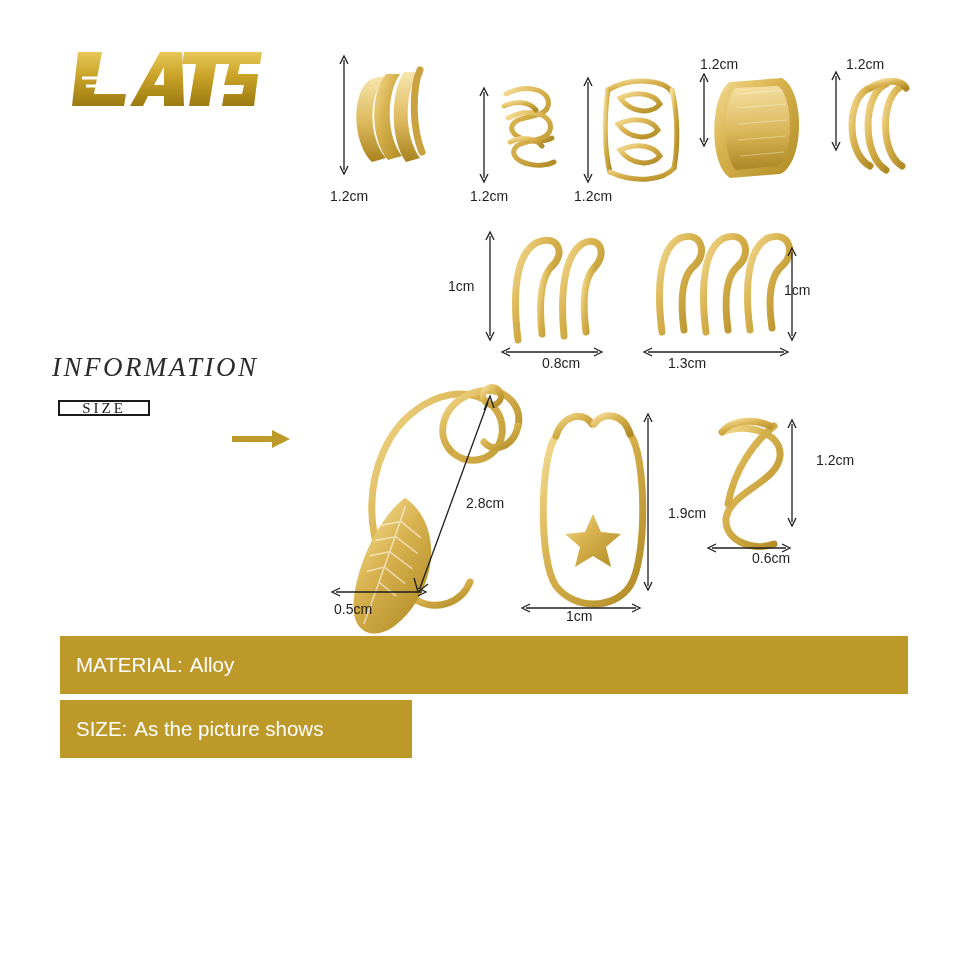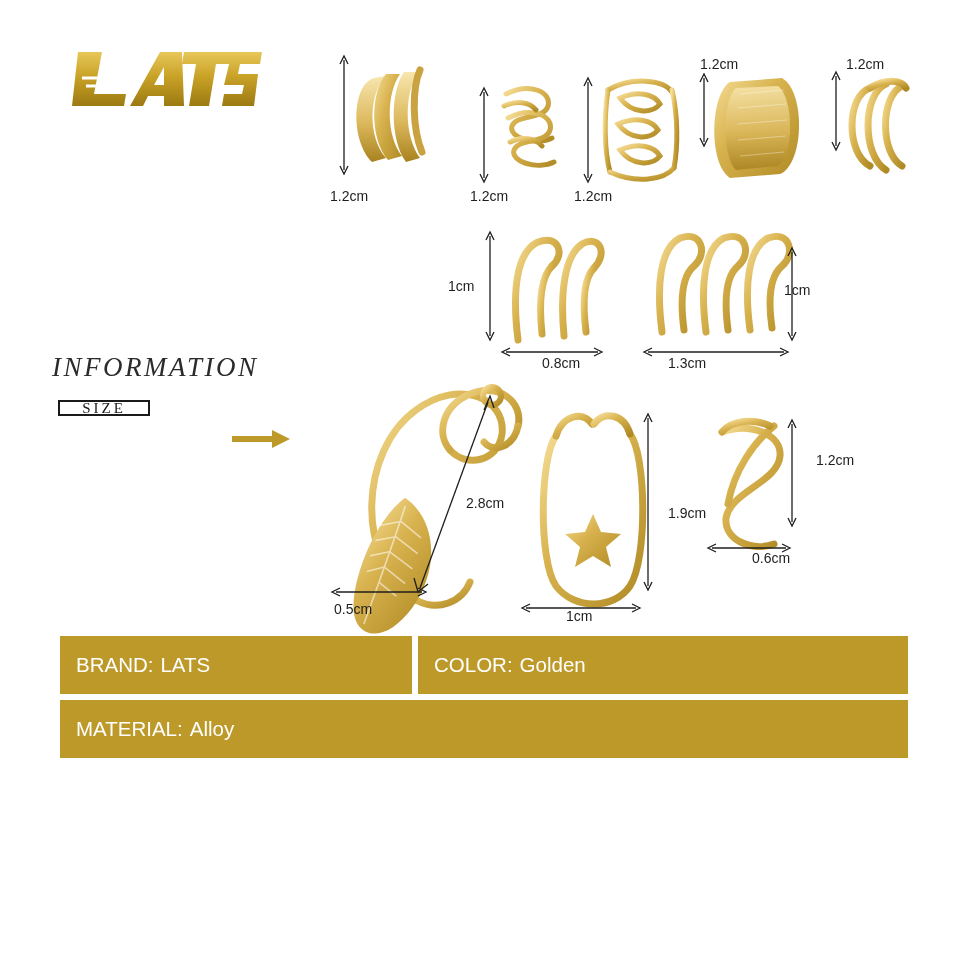--- a/index.html
+++ b/index.html
@@ -335,34 +335,28 @@
 <div class="dim" style="left:334px; top:601px;">0.5cm</div>
 
 <div class="dim" style="left:660px; top:505px;margin-left:8px;">1.9cm</div>
 <div class="dim" style="left:566px; top:608px;">1cm</div>
 
 <div class="dim" style="left:816px; top:452px;">1.2cm</div>
 <div class="dim" style="left:752px; top:550px;">0.6cm</div>
 
 <div class="spec-table">
 
-  <div class="spec-row">
-    <div class="spec-cell left">
-      <span class="spec-key">BRAND:</span>
-      <span>LATS</span>
-    </div>
-    <div class="spec-cell right">
-      <span class="spec-key">COLOR:</span>
-      <span>Golden</span>
-    </div>
-  </div>
 
   <div class="spec-row">
     <div class="spec-cell right">
       <span class="spec-key">MATERIAL:</span>
       <span>Alloy</span>
     </div>
   </div>
 
   <div class="spec-row">
+    <div class="spec-cell left">
+      <span class="spec-key">SIZE:</span>
+      <span>As the picture shows</span>
+    </div>
   </div>
 
 </div>
 
 </body></html>

